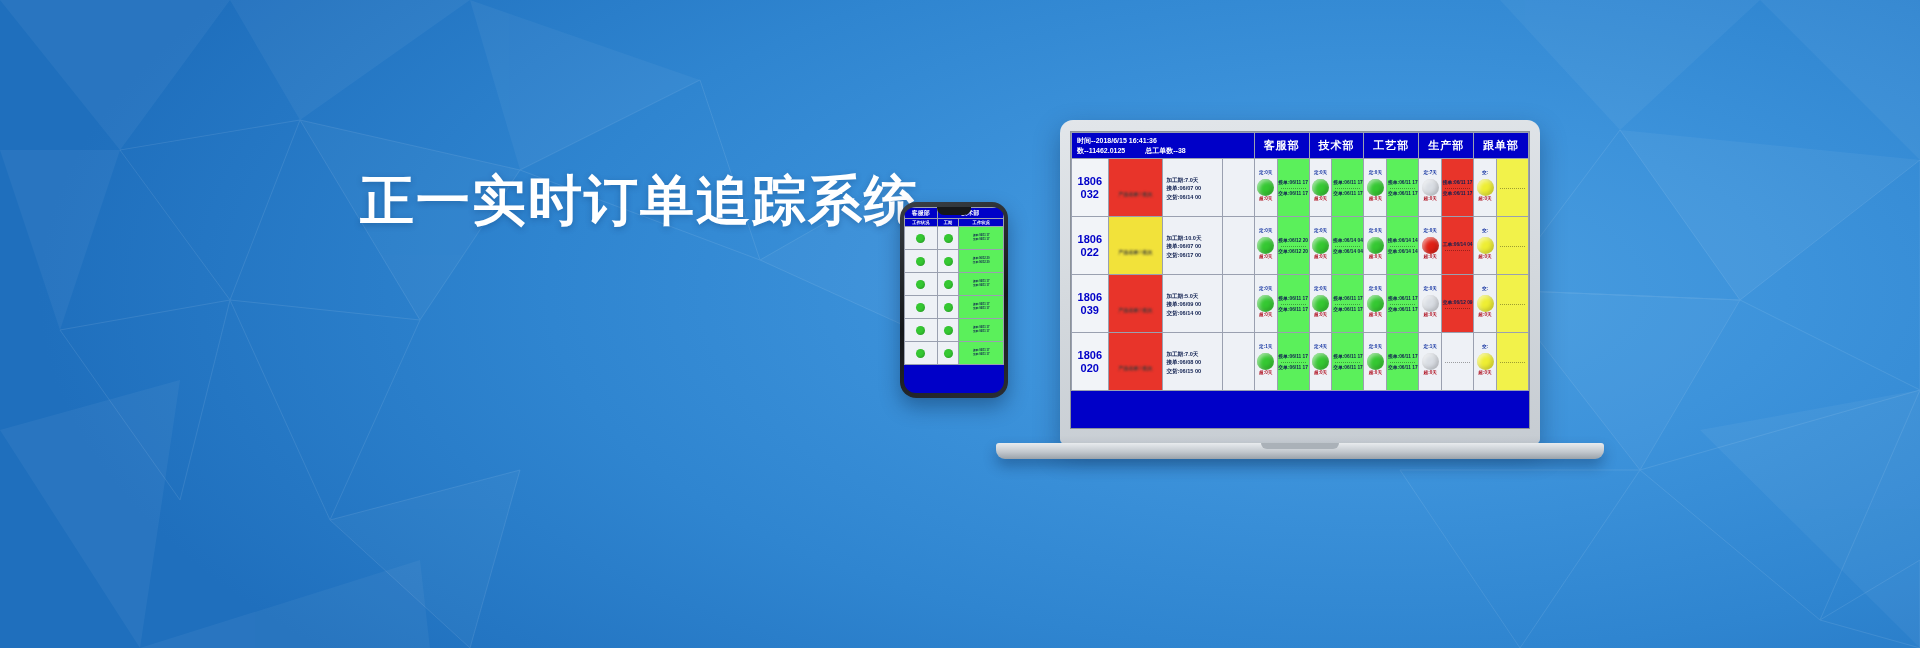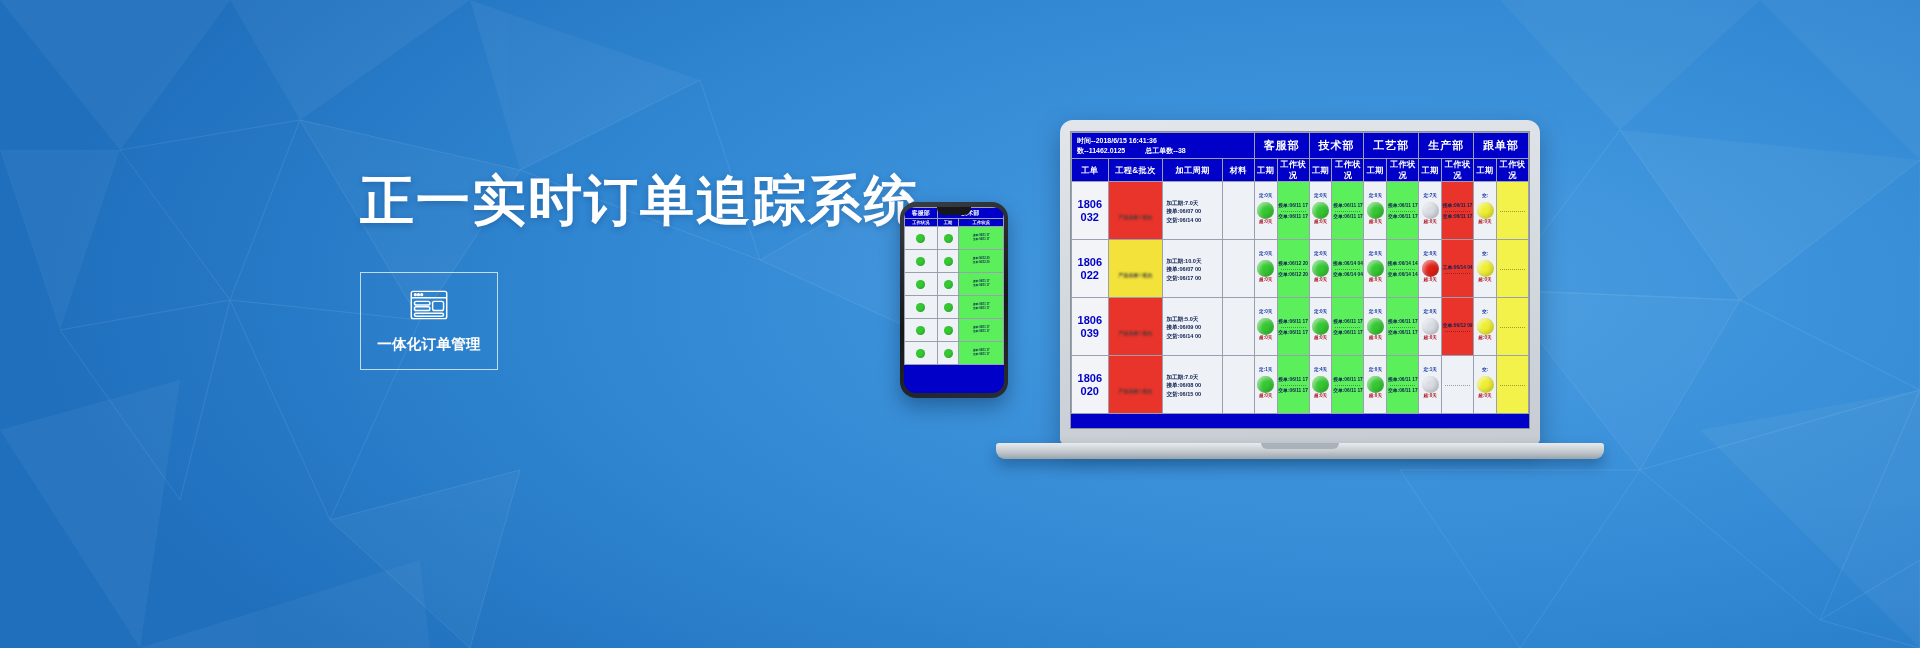--- a/index.html
+++ b/index.html
@@ -169,36 +169,20 @@
   </svg>
 </div>
 
 <div class="copy">
   <div class="headline">
     <div>正一实时订单追踪系统</div>
   </div>
 
   <div class="features">
 
-    <div class="feat">
-      <span class="ico">
-        <svg viewBox="0 0 44 36" width="40" height="34" fill="none" stroke="#ffffff" stroke-width="1.6">
-          <rect x="2.5" y="3" width="39" height="30" rx="2"></rect>
-          <line x1="2.5" y1="10" x2="41.5" y2="10"></line>
-          <circle cx="7" cy="6.6" r="1"></circle>
-            <circle cx="10.5" cy="6.6" r="1"></circle>
-            <circle cx="14" cy="6.6" r="1"></circle>
-          <rect x="6" y="14" width="17" height="4" rx="2"></rect>
-          <rect x="6" y="20" width="17" height="4" rx="2"></rect>
-          <rect x="26" y="14" width="12" height="10" rx="2"></rect>
-          <rect x="6" y="27" width="32" height="3.4" rx="1.7"></rect>
-        </svg>
-      </span>
-      <span class="fl">一体化订单管理</span>
-    </div>
 
 
 
   </div>
 </div>
 
 <div class="devices">
 
   <div class="phone">
     <div class="pbody">
@@ -340,36 +324,20 @@
                     <span class="mi">数--11462.0125</span>
                     <span class="mi" style="margin-left:16px">总工单数--38</span>
                   </div>
                 </td>
                 <td class="dept" colspan="2" style="height:26px">客服部</td>
                 <td class="dept" colspan="2" style="height:26px">技术部</td>
                 <td class="dept" colspan="2" style="height:26px">工艺部</td>
                 <td class="dept" colspan="2" style="height:26px">生产部</td>
                 <td class="dept" colspan="2" style="height:26px">跟单部</td>
               </tr>
-              <tr>
-                <td class="colh">工单</td>
-                <td class="colh">工程&amp;批次</td>
-                <td class="colh">加工周期</td>
-                <td class="colh">材料</td>
-                <td class="colh">工期</td>
-                <td class="colh">工作状况</td>
-                <td class="colh">工期</td>
-                <td class="colh">工作状况</td>
-                <td class="colh">工期</td>
-                <td class="colh">工作状况</td>
-                <td class="colh">工期</td>
-                <td class="colh">工作状况</td>
-                <td class="colh">工期</td>
-                <td class="colh">工作状况</td>
-              </tr>
             </thead>
           <tbody id="table-body">
               <tr style="height:58px">
                 <td class="ordno">
                   <div>1806</div>
                   <div>032</div>
                 </td>
                 <td style="background:#e8342a">
                   <div class="prod" style="padding-top:14px">产品名称 / 批次</div>
                 </td>

